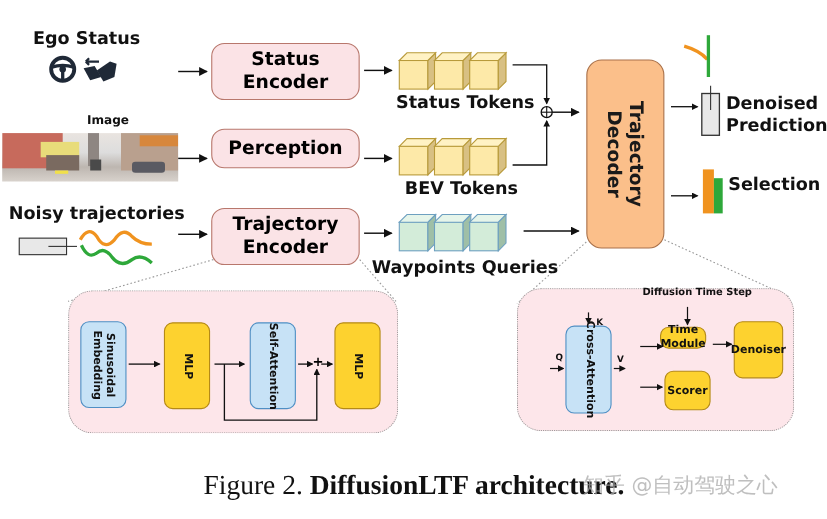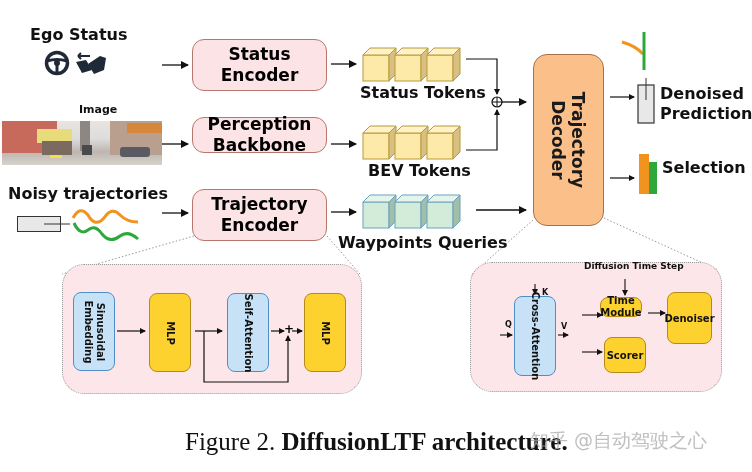--- a/index.html
+++ b/index.html
@@ -105,21 +105,20 @@
 
 <div class="enc" style="left:192px;top:39px;width:135px;height:52px;">
   <div>
       <div>Status</div>
       <div>Encoder</div>
     </div>
 </div>
 <div class="enc" style="left:192px;top:117px;width:135px;height:36px;">
   <div>
       <div>Perception</div>
-      <div>Backbone</div>
     </div>
 </div>
 <div class="enc" style="left:192px;top:189px;width:135px;height:52px;">
   <div>
       <div>Trajectory</div>
       <div>Encoder</div>
     </div>
 </div>
 
 <svg width="752" height="472" id="cubes">

